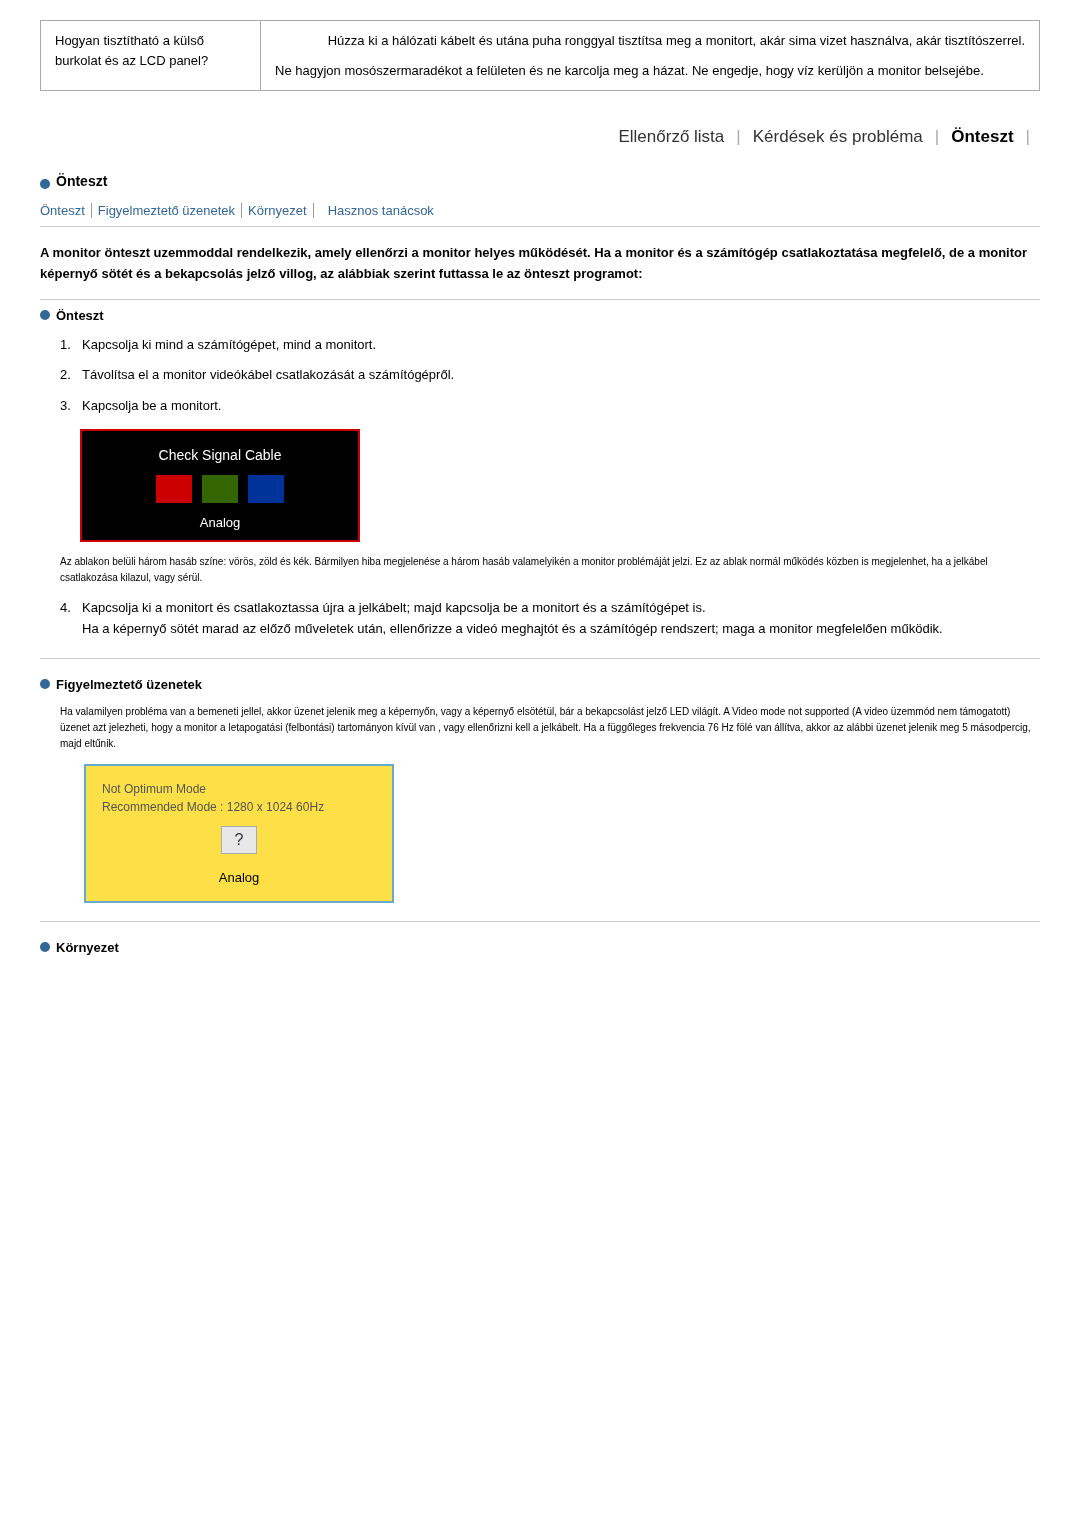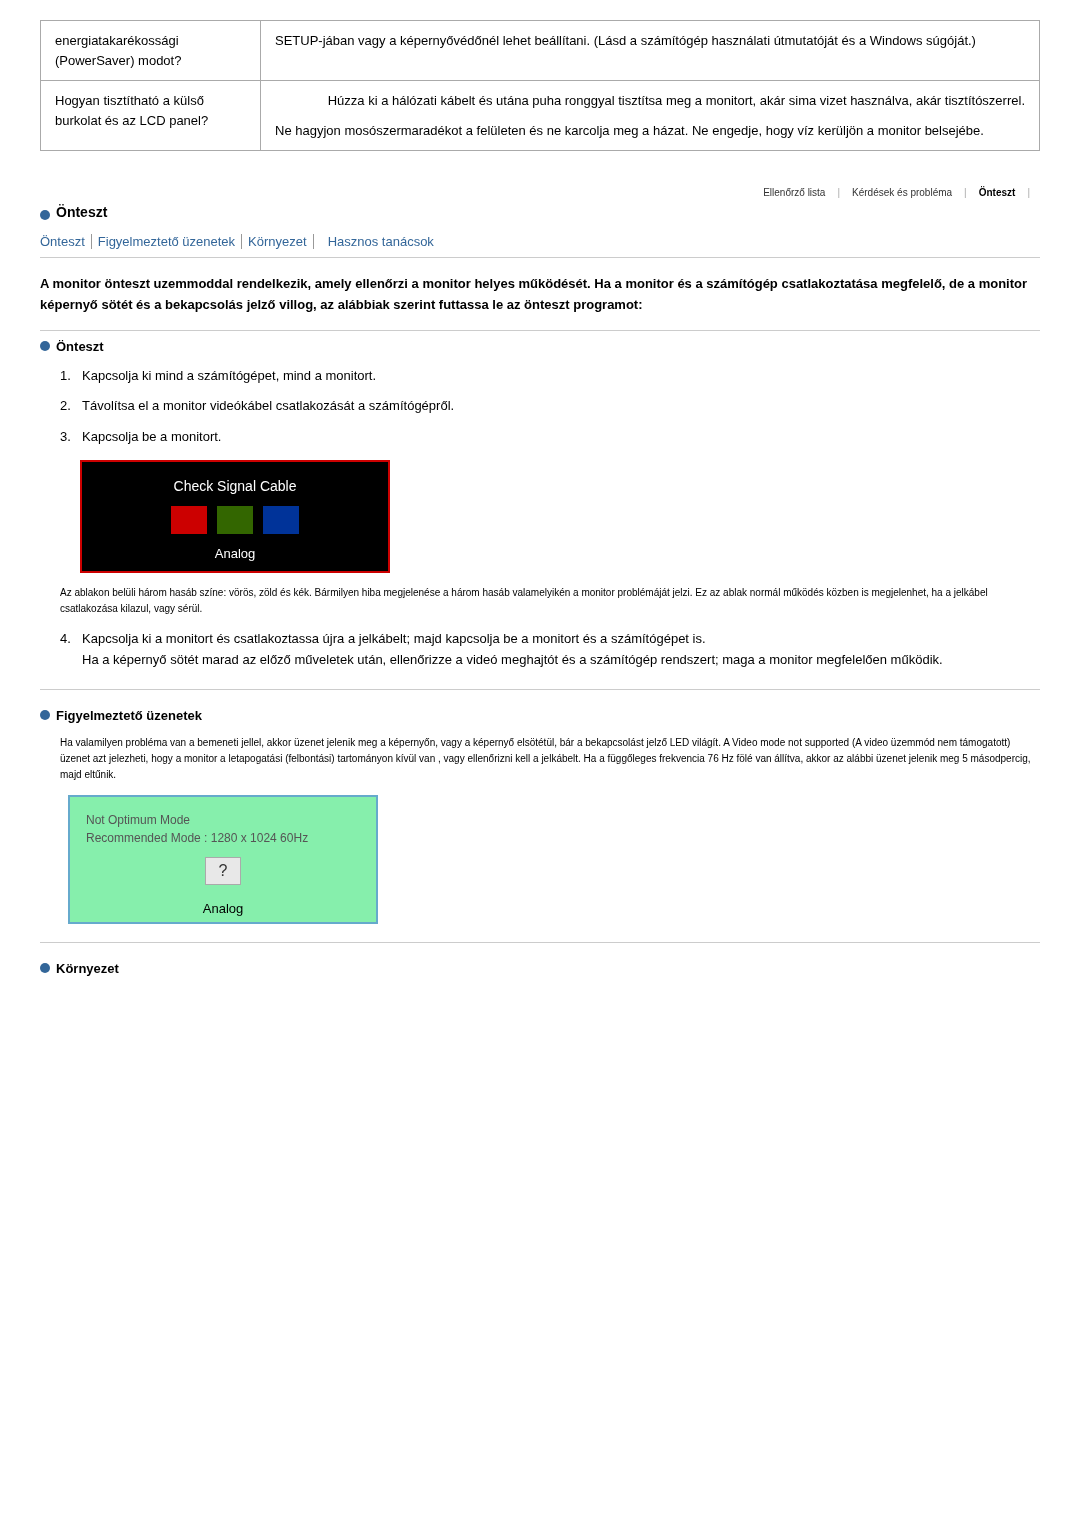--- a/index.html
+++ b/index.html
@@ -39,22 +39,23 @@
     .top-table tr:last-child {
       border-bottom: none;
     }
 
     
     .nav-bar {
       display: flex;
       justify-content: flex-end;
       align-items: flex-start;
       padding: 6px 10px;
-      font-size: 10px;
+      font-size: 17px;
       color: #333;
+      margin-bottom: 20px;
       gap: 0;
     }
     .nav-bar span {
       padding: 0 12px;
       cursor: pointer;
       color: #333;
     }
     .nav-bar span.active {
       color: #000;
       font-weight: bold;
@@ -123,21 +124,21 @@
       font-weight: bold;
       font-size: 13px;
       margin-bottom: 12px;
       margin-top: 4px;
     }
 
     
     .signal-box {
       border: 2px solid #cc0000;
       background: #000;
-      width: 310px;
+      width: 280px;
       padding: 16px 20px 10px 20px;
       margin: 12px 0 12px 40px;
       text-align: center;
     }
     .signal-box .signal-title {
       color: #fff;
       font-size: 14px;
       margin-bottom: 12px;
       font-family: Arial, sans-serif;
     }
@@ -166,24 +167,24 @@
 
     .section-divider {
       border: none;
       border-top: 1px solid #ccc;
       margin: 18px 0;
     }
 
     
     .warning-box {
       border: 2px solid #66aacc;
-      background: #86efac;
+      background: #fde047;
       width: 310px;
-      padding: 14px 16px 6px 16px;
-      margin: 12px 0 12px 28px;
+      padding: 14px 16px 16px 16px;
+      margin: 12px 0 12px 44px;
       text-align: center;
     }
     .warning-box .warning-text {
       font-size: 12px;
       color: #555;
       line-height: 1.5;
       text-align: left;
       margin-bottom: 10px;
     }
     .warning-box .question-btn {
@@ -230,24 +231,20 @@
     }
   </style>
 </head>
 <body>
 
 <div class="page-wrapper">
 
   <table class="top-table">
     <tbody>
       <tr>
-        <td>energiatakarékossági<br>(PowerSaver) modot?</td>
-        <td>SETUP-jában vagy a képernyővédőnél lehet beállítani. (Lásd a számítógép használati útmutatóját és a Windows súgóját.)</td>
-      </tr>
-      <tr>
         <td>Hogyan tisztítható a külső burkolat és az LCD panel?</td>
         <td>
           <p style="margin-bottom:10px;text-align:right;">Húzza ki a hálózati kábelt és utána puha ronggyal tisztítsa meg a monitort, akár sima vizet használva, akár tisztítószerrel.</p>
           <p>Ne hagyjon mosószermaradékot a felületen és ne karcolja meg a házat. Ne engedje, hogy víz kerüljön a monitor belsejébe.</p>
         </td>
       </tr>
     </tbody>
   </table>
 
   <div class="nav-bar">

